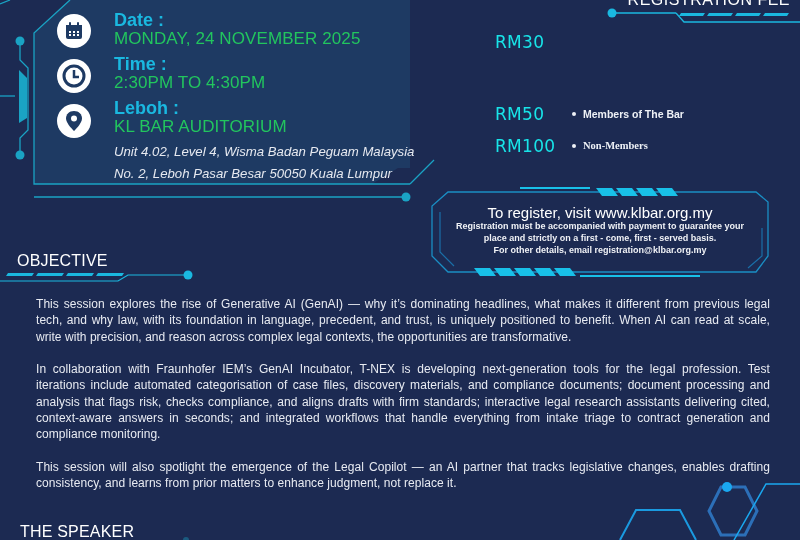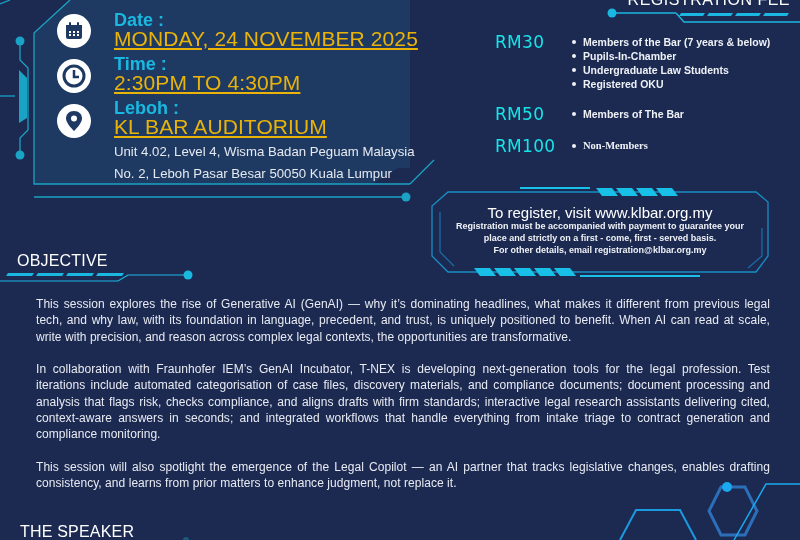--- a/index.html
+++ b/index.html
@@ -14,22 +14,22 @@
 
   
   .info-panel { position: absolute; left: 0; top: 0; width: 430px; height: 200px; }
   .info-row { position: absolute; left: 57px; display: flex; align-items: flex-start; }
   .info-icon {
     width: 34px; height: 34px; border-radius: 50%;
     background: #ffffff; display: flex; align-items: center; justify-content: center;
   }
   .info-text { position: absolute; left: 114px; }
   .info-label { color: #1ab8e0; font-weight: bold; font-size: 18px; line-height: 16px; }
-  .info-value { color: #eab308; font-size: 21px; line-height: 22px; letter-spacing: 0.1px; text-decoration: underline; }
-  .info-address { color: #e6e9f0; font-size: 13.2px; line-height: 22px; }
+  .info-value { color: #22c55e; font-size: 17px; line-height: 22px; letter-spacing: 0.1px; }
+  .info-address { color: #e6e9f0; font-size: 13.2px; line-height: 22px; font-style: italic; }
 
   
   .fee-title {
     position: absolute; right: 10px; top: -8px;
     font-size: 16px; letter-spacing: 0.5px; color: #ffffff; line-height: 16px;
   }
   .fee-row { position: absolute; left: 495px; display: flex; }
   .fee-amount {
     width: 75px; font-family: "DejaVu Sans", sans-serif; font-weight: normal;
     font-size: 17px; color: #18e4e8; letter-spacing: 0.3px; line-height: 18px;
@@ -167,26 +167,20 @@
     <div class="info-value">KL BAR AUDITORIUM</div>
     <div class="info-address" style="margin-top:3px;">Unit 4.02, Level 4, Wisma Badan Peguam Malaysia</div>
     <div class="info-address">No. 2, Leboh Pasar Besar 50050 Kuala Lumpur</div>
   </div>
 </div>
 
 <div class="fee-title">REGISTRATION FEE</div>
 
 <div class="fee-row" style="top:33px;">
   <div class="fee-amount">RM30</div>
-  <ul class="fee-list" style="margin-top:2px;">
-    <li>Members of the Bar (7 years &amp; below)</li>
-    <li>Pupils-In-Chamber</li>
-    <li>Undergraduate Law Students</li>
-    <li>Registered OKU</li>
-  </ul>
 </div>
 <div class="fee-row" style="top:105px;">
   <div class="fee-amount">RM50</div>
   <ul class="fee-list" style="margin-top:2px;">
     <li>Members of The Bar</li>
   </ul>
 </div>
 <div class="fee-row" style="top:137px;">
   <div class="fee-amount">RM100</div>
   <ul class="fee-list" style="margin-top:2px;font-family:Liberation Serif, serif;">

